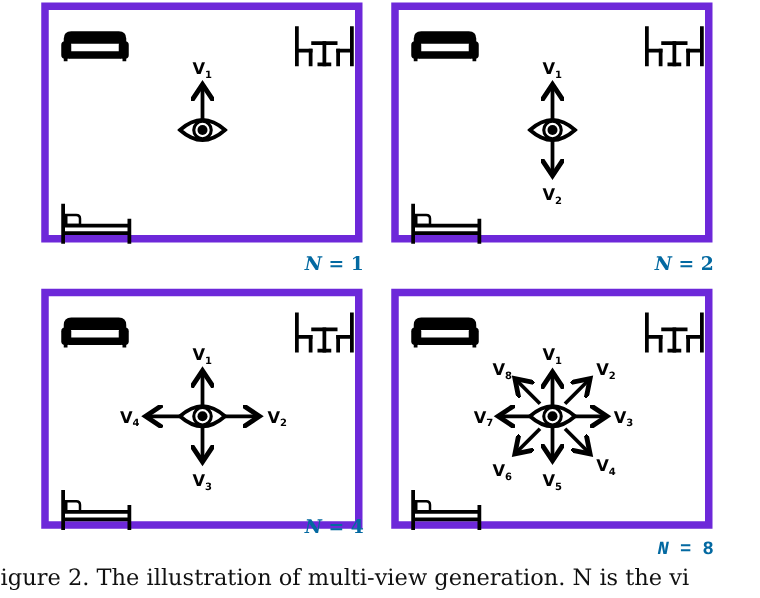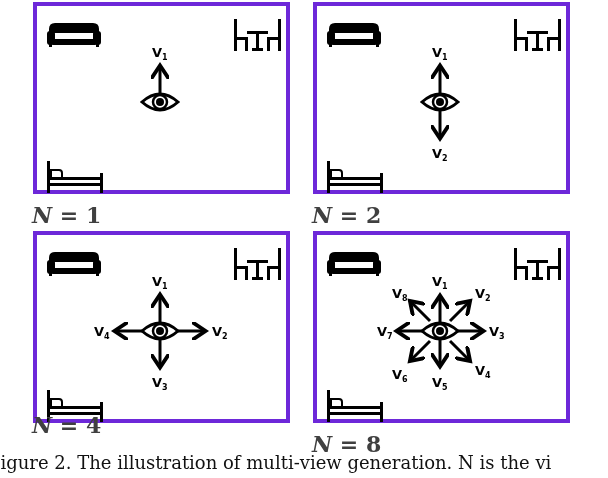--- a/index.html
+++ b/index.html
@@ -1,19 +1,19 @@
 <!DOCTYPE html>
 <html><head>
 <meta charset="utf-8">
 <style>
   html, body { margin:0; padding:0; background:#fff; }
   body { width:608px; height:478px; position:relative; overflow:hidden; font-family:"DejaVu Sans", sans-serif; }
-  .panel { position:absolute; width:257px; height:192px; border:4px solid #6d28d9; box-sizing:border-box; background:#fff; }
+  .panel { position:absolute; width:257px; height:192px; border:6px solid #6d28d9; box-sizing:border-box; background:#fff; }
   .panel svg { position:absolute; left:0; top:0; }
-  .label { position:absolute; width:259px; text-align:left; font-family:"DejaVu Serif", serif; font-size:22px; font-weight:bold; color:#404040; }
+  .label { position:absolute; width:259px; text-align:right; font-family:"DejaVu Serif", serif; font-size:15px; font-weight:bold; color:#0369a1; }
   .label i { font-style:italic; }
   .caption { position:absolute; left:0; top:452px; width:608px; white-space:nowrap; font-family:"DejaVu Serif", serif; font-size:18px; color:#111; text-indent:-12px; }
   .vlab { font-family:"DejaVu Sans", sans-serif; font-size:13px; font-weight:bold; fill:#000; }
   .vsub { font-size:8px; }
 </style>
 </head>
 <body>
 
 <svg width="0" height="0" style="position:absolute">
   <defs>
@@ -123,15 +123,15 @@
     <text class="vlab" x="115" y="51">V<tspan class="vsub" dy="3">1</tspan></text>
     <text class="vlab" x="158" y="63">V<tspan class="vsub" dy="3">2</tspan></text>
     <text class="vlab" x="172" y="101">V<tspan class="vsub" dy="3">3</tspan></text>
     <text class="vlab" x="158" y="140">V<tspan class="vsub" dy="3">4</tspan></text>
     <text class="vlab" x="115" y="152">V<tspan class="vsub" dy="3">5</tspan></text>
     <text class="vlab" x="75" y="144">V<tspan class="vsub" dy="3">6</tspan></text>
     <text class="vlab" x="60" y="101">V<tspan class="vsub" dy="3">7</tspan></text>
     <text class="vlab" x="75" y="63">V<tspan class="vsub" dy="3">8</tspan></text>
   </svg>
 </div>
-<div class="label" style="left:312px; top:431px;"><i>N</i><span> = </span><span>8</span></div>
+<div class="label" style="left:312px; top:431px;font-family:Liberation Mono, monospace;"><i>N</i><span> = </span><span>8</span></div>
 
 <div class="caption">Figure 2. The illustration of multi-view generation. N is the vi</div>
 
 </body></html>

